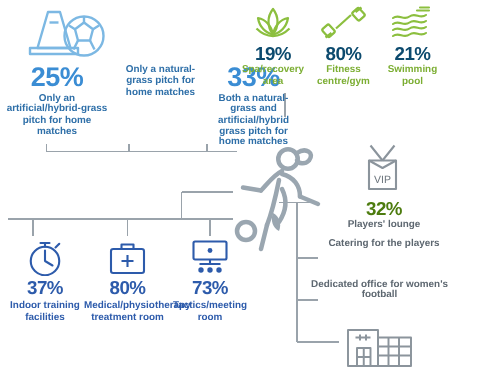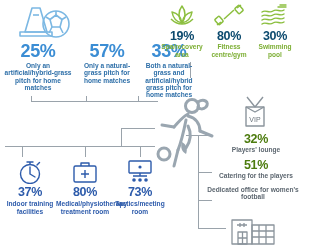--- a/index.html
+++ b/index.html
@@ -110,21 +110,20 @@
       <path d="M42,9 L42,13 M48,17.5 L52,15 M46,25 L49,31 M38,25 L35,31 M36,17.5 L32,15"></path>
     </g>
   </svg>
 
   <div class="grp-pitch">
     <div class="stat" id="pitch-0">
       <div class="pct">25%</div>
       <div class="lbl">Only an artificial/hybrid-grass pitch for home matches</div>
     </div>
     <div class="stat" id="pitch-1">
-      <div class="pct">57%</div>
       <div class="lbl">Only a natural-grass pitch for home matches</div>
     </div>
     <div class="stat" id="pitch-2">
       <div class="pct">33%</div>
       <div class="lbl">Both a natural-grass and artificial/hybrid grass pitch for home matches</div>
     </div>
   </div>
 
   <svg class="green-icon" id="icon-spa" viewBox="0 0 34 24">
     <g fill="none" stroke="#8cbf3f" stroke-width="1.5" stroke-linejoin="round">
@@ -157,21 +156,21 @@
   <div class="grp-green">
     <div class="stat" id="green-0">
       <div class="pct">19%</div>
       <div class="lbl">Spa/recovery area</div>
     </div>
     <div class="stat" id="green-1">
       <div class="pct">80%</div>
       <div class="lbl">Fitness centre/gym</div>
     </div>
     <div class="stat" id="green-2">
-      <div class="pct">30%</div>
+      <div class="pct">21%</div>
       <div class="lbl">Swimming pool</div>
     </div>
   </div>
 
   <svg id="figure-player" viewBox="0 0 72 78">
     <g fill="none" stroke="#9aa6b0" stroke-width="3" stroke-linecap="round" stroke-linejoin="round">
       <circle cx="44" cy="10" r="6.5"></circle>
       <path d="M50,6 C56,2 62,6 58,11 C55,14 51,13 50,11"></path>
       <path d="M40,18 C34,21 30,27 26,31"></path>
       <path d="M26,31 L14,29"></path>
@@ -193,21 +192,20 @@
     </g>
     <text x="15" y="26" fill="#6b747c" font-family="Liberation Sans, sans-serif" font-size="7" text-anchor="middle">VIP</text>
   </svg>
 
   <div class="grp-grey">
     <div class="stat" id="grey-0">
       <div class="pct">32%</div>
       <div class="lbl">Players' lounge</div>
     </div>
     <div class="stat" id="grey-1">
-      <div class="pct">51%</div>
       <div class="lbl">Catering for the players</div>
     </div>
     <div class="stat" id="grey-2">
       <div class="lbl">Dedicated office for women's football</div>
     </div>
   </div>
 
   <svg id="icon-building" viewBox="0 0 50 30">
     <g fill="none" stroke="#8b949c" stroke-width="1.3" stroke-linejoin="round">
       <rect x="4" y="4" width="20" height="24"></rect>

